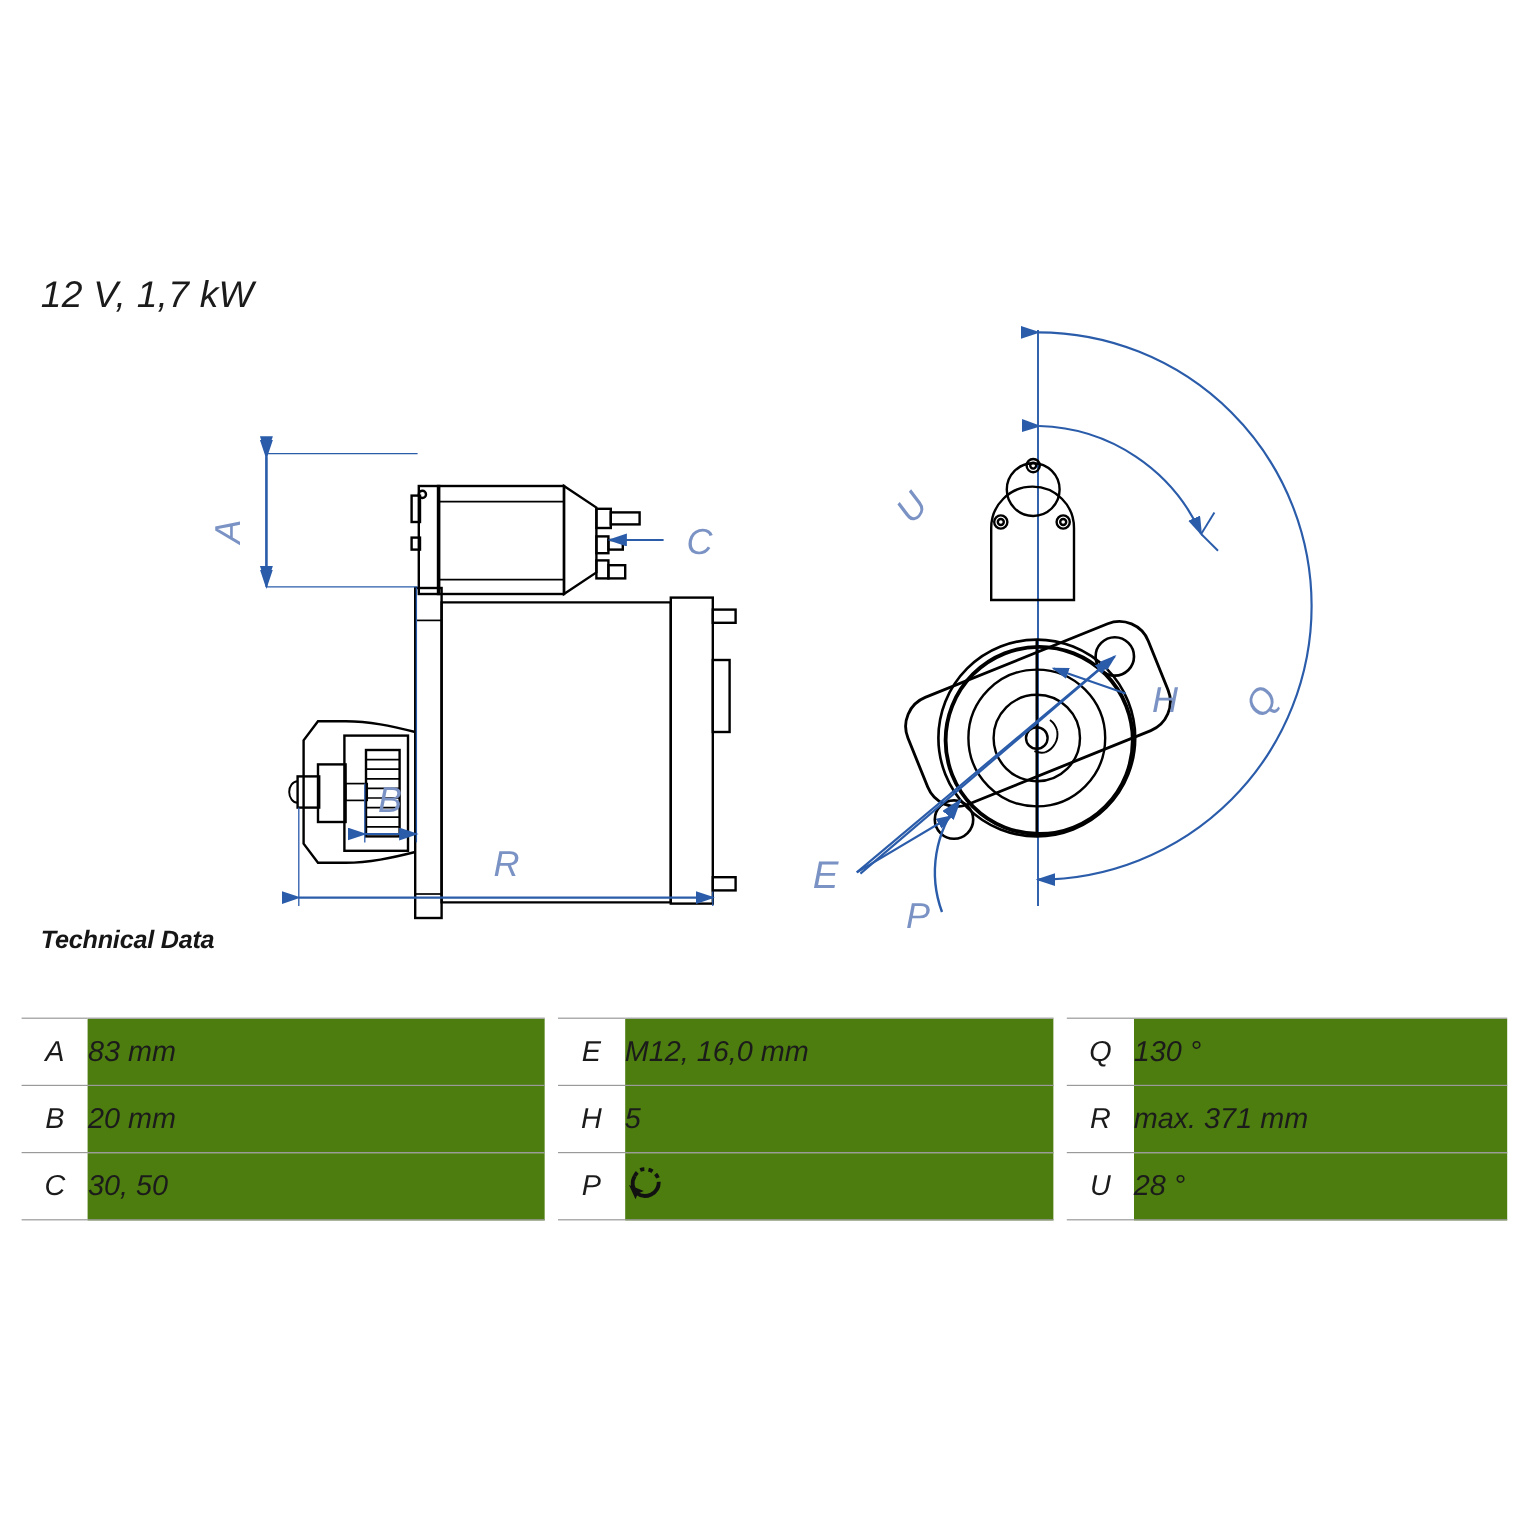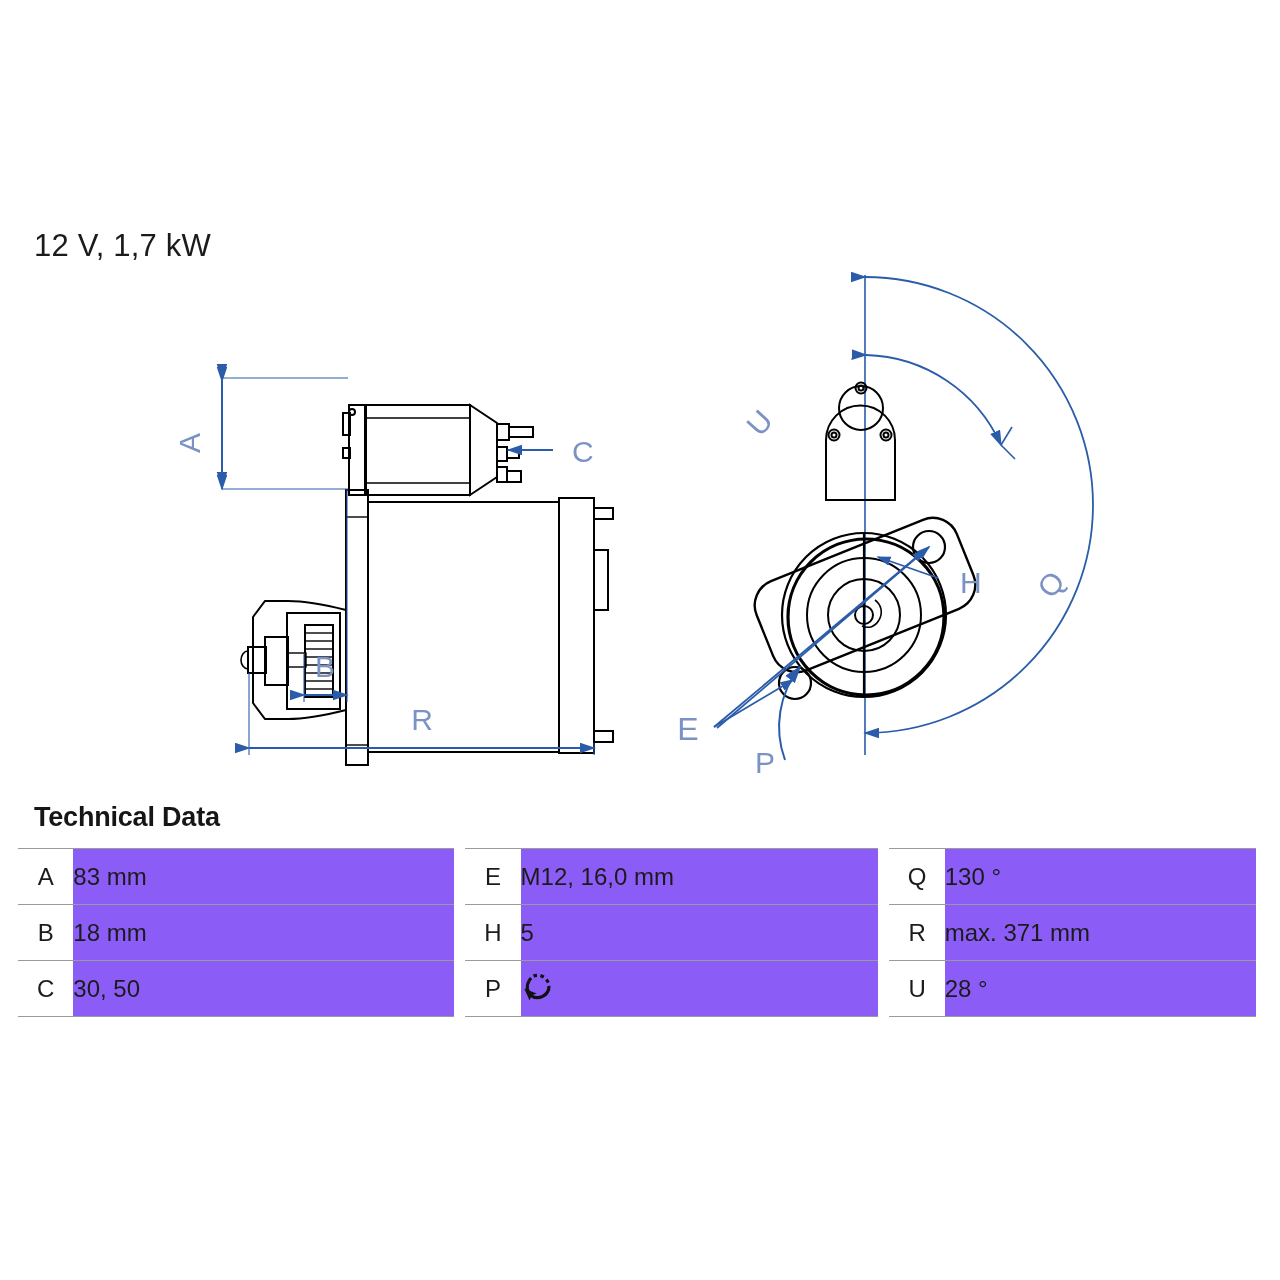--- a/index.html
+++ b/index.html
@@ -12,20 +12,21 @@
     height: 1280px;
     font-family: "Liberation Sans", sans-serif;
     color: #1a1a1a;
     position: relative;
     overflow: hidden;
   }
   #page {
     position: relative;
     width: 1280px;
     height: 1280px;
+    font-style: italic;
   }
   .title {
     position: absolute;
     left: 34px;
     top: 228px;
     font-size: 31px;
     font-weight: 400;
     letter-spacing: 0.2px;
     color: #1b1b1b;
     white-space: nowrap;
@@ -33,22 +34,22 @@
   #drawings {
     position: absolute;
     left: 0;
     top: 255px;
     width: 1280px;
     height: 540px;
   }
   .sec-title {
     position: absolute;
     left: 34px;
-    top: 802px;
-    font-size: 27px;
+    top: 772px;
+    font-size: 21px;
     font-weight: bold;
     color: #161616;
     letter-spacing: -0.2px;
   }
   #tech-table {
     position: absolute;
     left: 18px;
     top: 848px;
     width: 1238px;
     border-collapse: collapse;
@@ -67,21 +68,21 @@
   }
   #tech-table tr:last-child td {
     border-bottom: 1.5px solid #9a9a9a;
   }
   td.key {
     background: #ffffff;
     text-align: center;
     width: 48px;
   }
   td.val {
-    background: #8b5cf6;
+    background: #4d7c0f;
     padding-left: 14px;
   }
   td.val-a { width: 330px; }
   td.val-b { width: 310px; }
   td.val-c { width: 270px; }
   td.spacer { background: #ffffff; width: 10px; border-top-color: transparent !important; border-bottom-color: transparent !important; }
   .rot-icon {
     display: inline-block;
     vertical-align: middle;
   }
@@ -290,21 +291,21 @@
         <td class="val val-a">83 mm</td>
         <td class="spacer"></td>
         <td class="key">E</td>
         <td class="val val-b">M12, 16,0 mm</td>
         <td class="spacer"></td>
         <td class="key">Q</td>
         <td class="val val-c">130 °</td>
       </tr>
       <tr>
         <td class="key">B</td>
-        <td class="val val-a">18 mm</td>
+        <td class="val val-a">20 mm</td>
         <td class="spacer"></td>
         <td class="key">H</td>
         <td class="val val-b">5</td>
         <td class="spacer"></td>
         <td class="key">R</td>
         <td class="val val-c">max. 371 mm</td>
       </tr>
       <tr>
         <td class="key">C</td>
         <td class="val val-a">30, 50</td>

